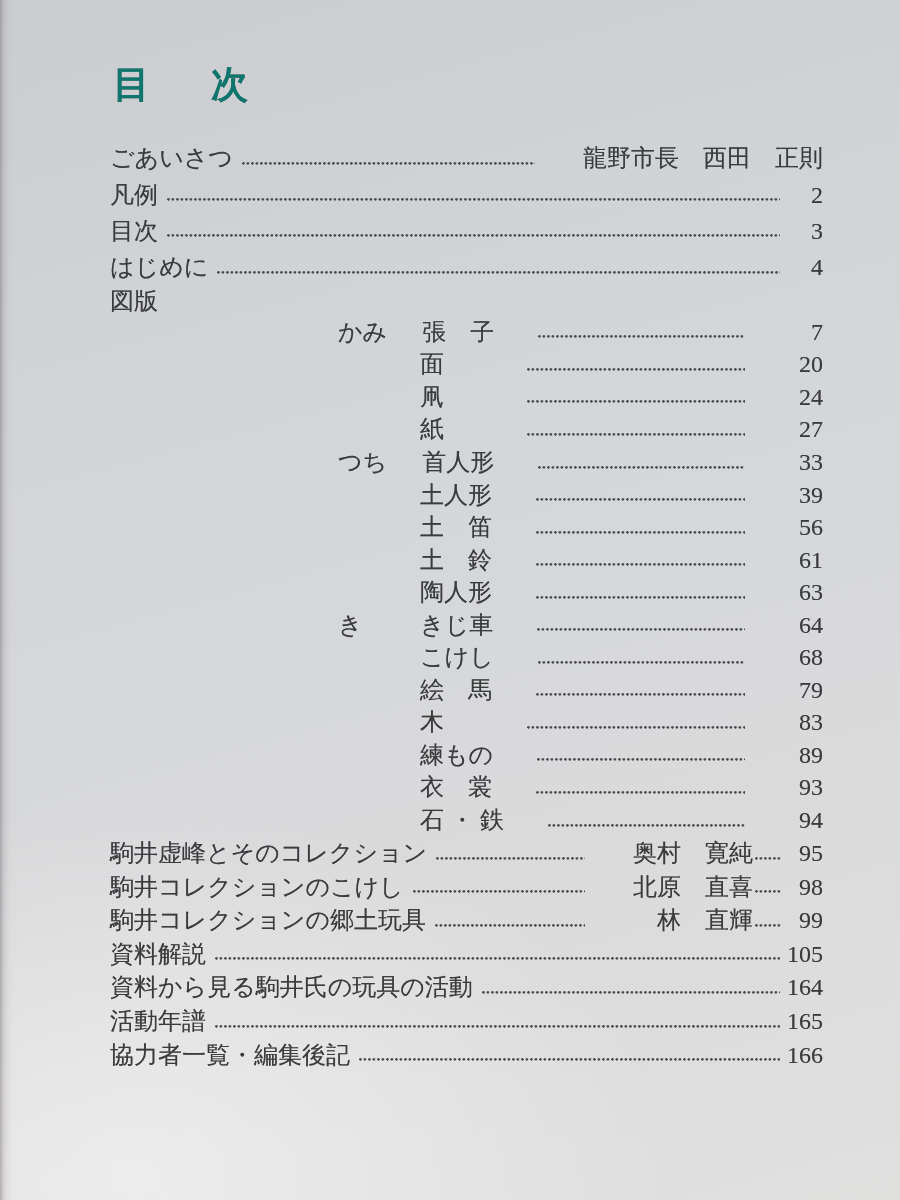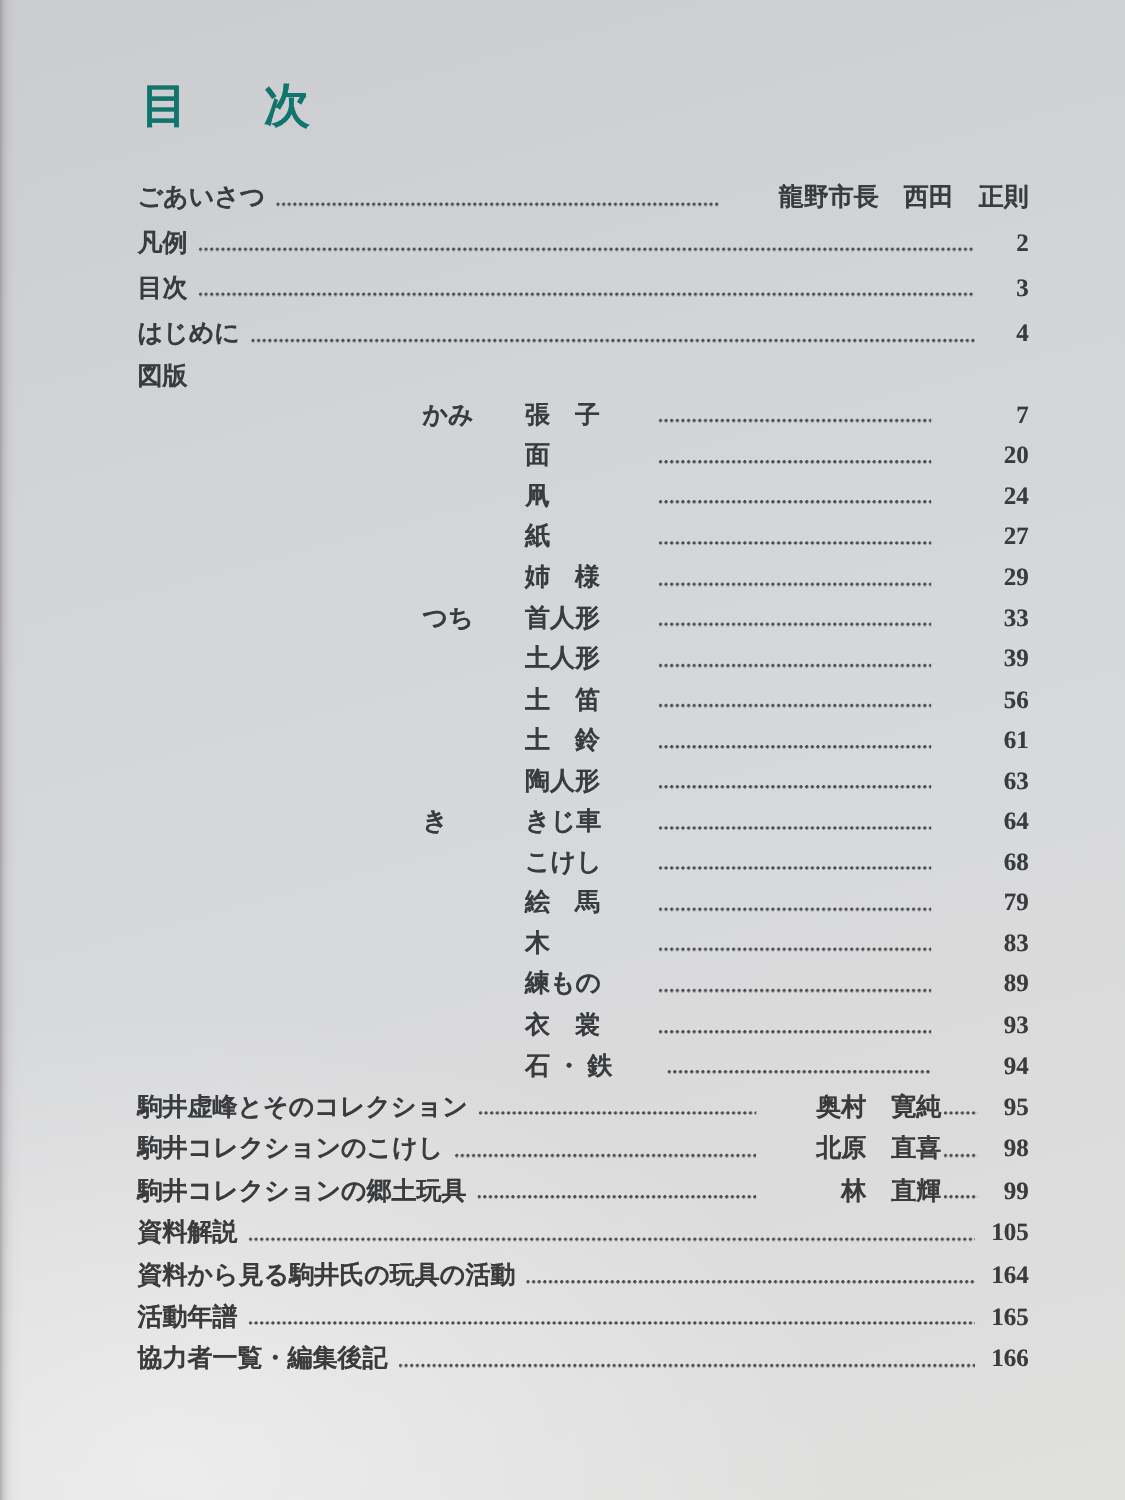--- a/index.html
+++ b/index.html
@@ -16,21 +16,21 @@
     background:linear-gradient(to right,
       rgba(122,112,119,0.50) 0px, rgba(154,146,151,0.32) 3px,
       rgba(183,178,182,0.18) 7px, rgba(200,198,200,0.08) 11px, rgba(0,0,0,0) 18px);
   }
   .title{
     position:absolute;left:113px;top:60px;margin:0;
     font-size:37px;font-weight:bold;letter-spacing:12px;color:#0f766e;
     text-shadow:0 0 0.5px rgba(44,45,47,0.55);
     white-space:pre;
   }
-  .toc{position:absolute;left:110px;right:77px;top:140px;font-size:20px;line-height:1;font-weight:bold;}
+  .toc{position:absolute;left:110px;right:77px;top:140px;font-size:24px;line-height:1;}
   .row{display:flex;align-items:center;white-space:pre;}
   .sec-front .row{height:36.4px;}
   .sec-front .row:nth-child(5){height:30px;}
   .sec-fig .row{height:32.55px;gap:35px;}
   .sec-back .row{height:33.6px;}
   .label{flex:0 0 auto;text-shadow:0 0 0.4px rgba(58,59,61,0.5);}
   .group{flex:0 0 47px;margin-left:228px;text-shadow:0 0 0.4px rgba(58,59,61,0.5);}
   .item{flex:0 0 63px;}
   .leader{
     flex:1 1 auto;height:3px;position:relative;top:5px;margin:0 7px 0 9px;
@@ -113,26 +113,20 @@
       <span class="leader"></span>
       <span class="page">24</span>
     </div>
       <div class="row">
       <span class="group"></span>
       <span class="label item">紙</span>
       <span class="leader"></span>
       <span class="page">27</span>
     </div>
       <div class="row">
-      <span class="group"></span>
-      <span class="label item">姉　様</span>
-      <span class="leader"></span>
-      <span class="page">29</span>
-    </div>
-      <div class="row">
       <span class="group">つち</span>
       <span class="label item">首人形</span>
       <span class="leader"></span>
       <span class="page">33</span>
     </div>
       <div class="row">
       <span class="group"></span>
       <span class="label item">土人形</span>
       <span class="leader"></span>
       <span class="page">39</span>

